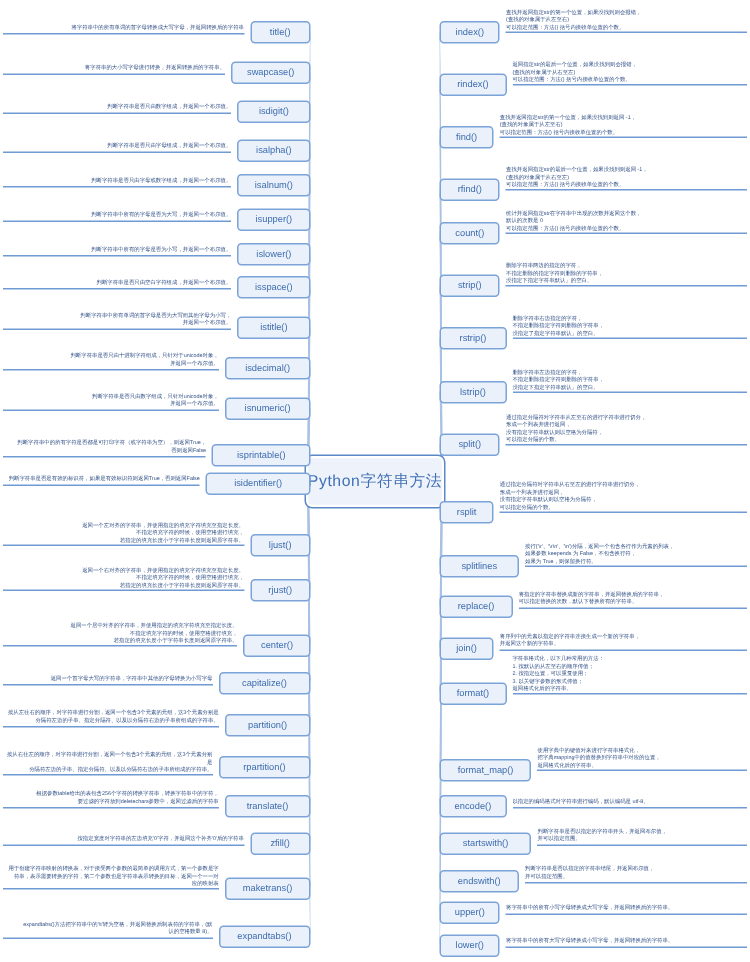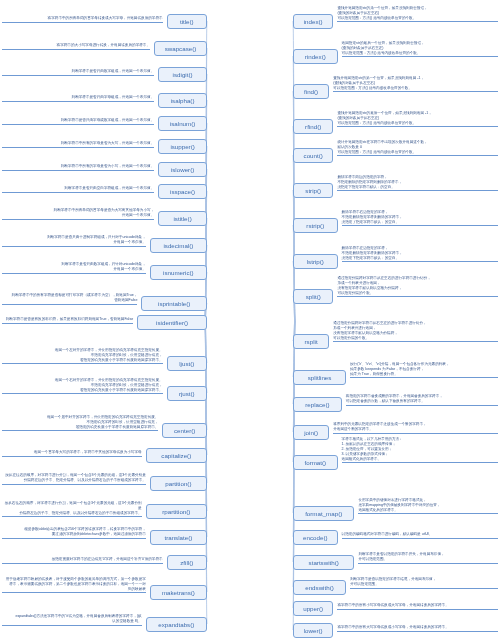--- a/index.html
+++ b/index.html
@@ -98,20 +98,21 @@
       <path d="M 295 321 C 294 321, 294 432, 293 432" fill="none" stroke="#a9c2e3" stroke-width="0.8"></path>
       <path d="M 295 321 C 294 321, 294 462, 293 462" fill="none" stroke="#a9c2e3" stroke-width="0.8"></path>
       <path d="M 295 321 C 294 321, 294 513, 293 513" fill="none" stroke="#a9c2e3" stroke-width="0.8"></path>
       <path d="M 295 321 C 294 321, 294 537, 293 537" fill="none" stroke="#a9c2e3" stroke-width="0.8"></path>
       <path d="M 295 321 C 294 321, 294 562, 293 562" fill="none" stroke="#a9c2e3" stroke-width="0.8"></path>
       <path d="M 295 321 C 294 321, 294 587, 293 587" fill="none" stroke="#a9c2e3" stroke-width="0.8"></path>
       <path d="M 295 321 C 294 321, 294 608, 293 608" fill="none" stroke="#a9c2e3" stroke-width="0.8"></path>
       <path d="M 295 321 C 294 321, 294 630, 293 630" fill="none" stroke="#a9c2e3" stroke-width="0.8"></path>
     </svg>
 
+  <div class="root" id="root-node" style="left: 203px; top: 303px; width: 94px; height: 36px;">Python字符串方法</div>
 
   <div id="left-layer">
       <div class="node" style="left: 166.6px; top: 13.5px; width: 40.4px;">
         <span>title()</span>
       </div>
       <div class="desc left" style="right: 337.4px; left: 2px; top: 16px;">
         <span>将字符串中的所有单词的首字母转换成大写字母，并返回转换后的字符串</span>
       </div>
       <div class="node" style="left: 154px; top: 40.5px; width: 53px;">
         <span>swapcase()</span>

